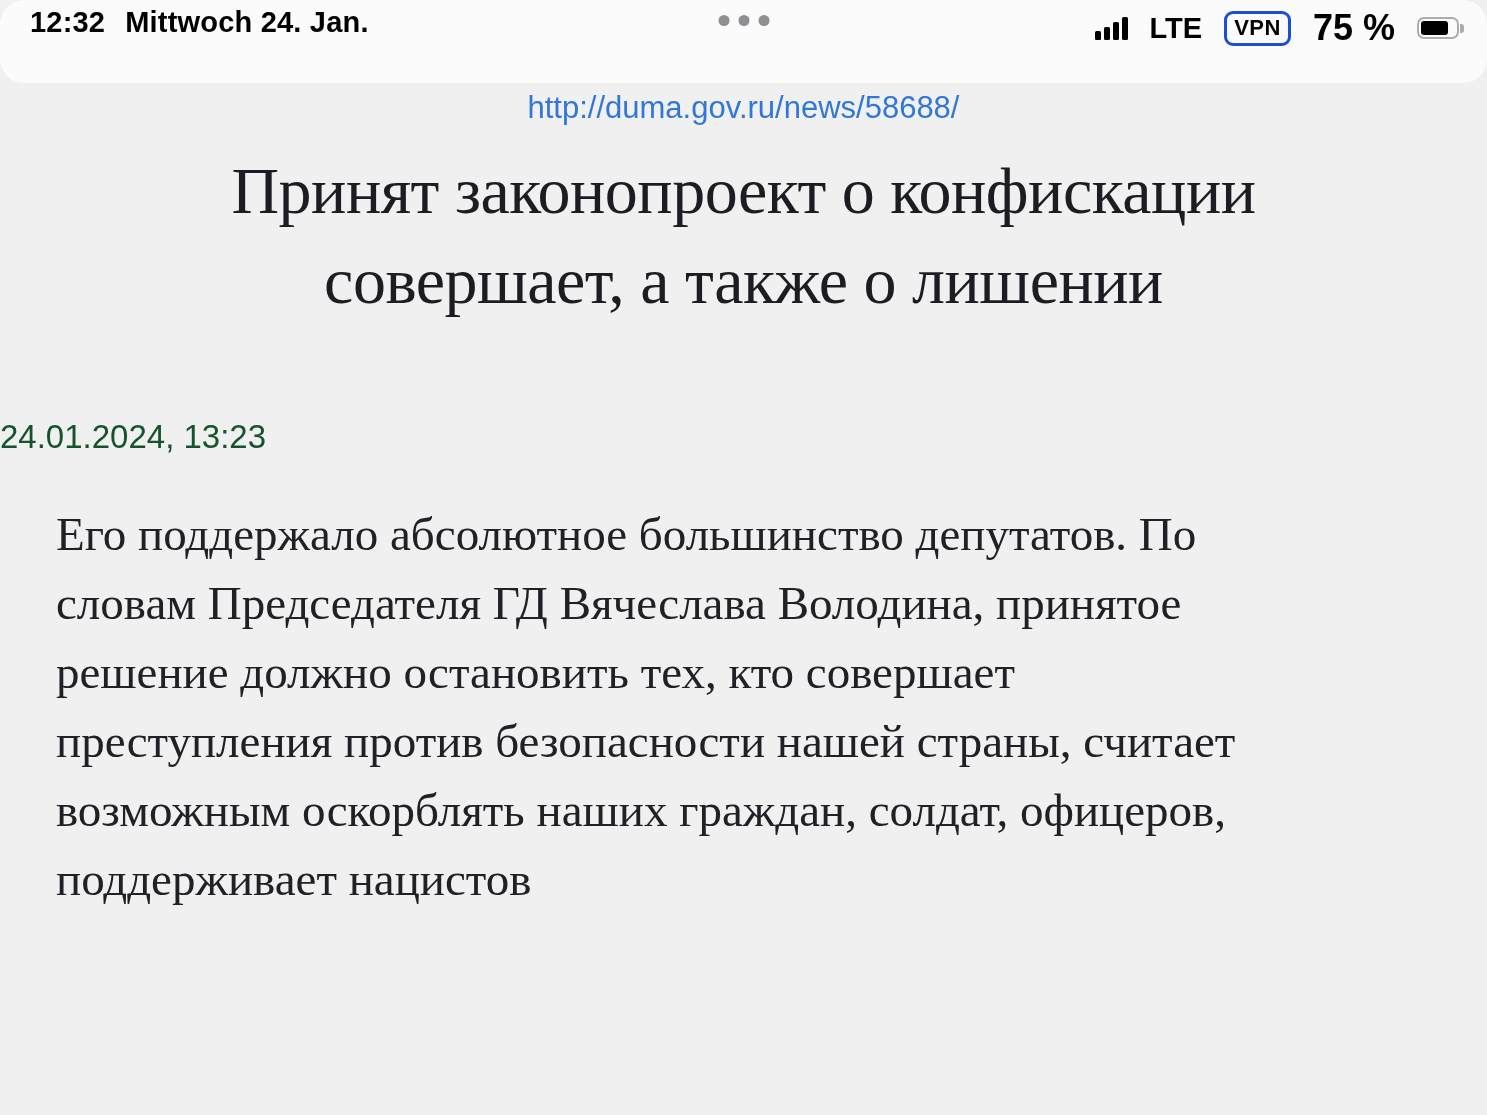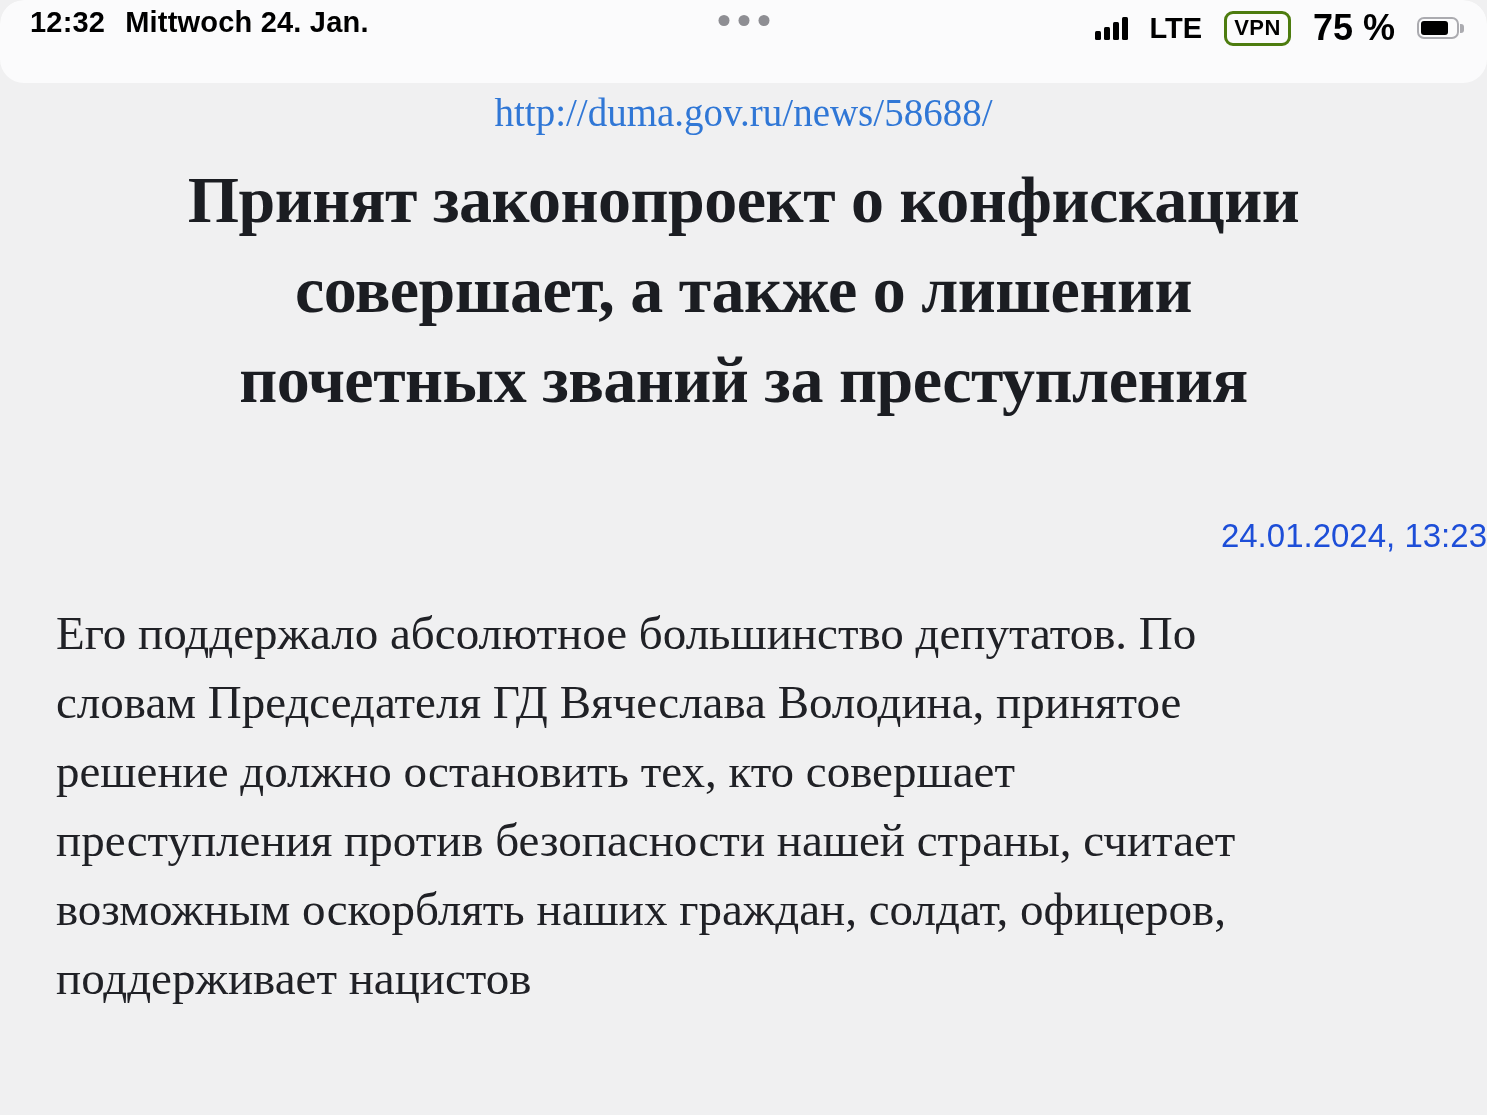--- a/index.html
+++ b/index.html
@@ -29,21 +29,21 @@
     display: flex; align-items: center; gap: 22px;
   }
   .signal { display: flex; align-items: flex-end; gap: 3px; height: 23px; }
   .signal span { width: 6px; background: #000; border-radius: 1.5px; }
   .signal .s1 { height: 9px; }
   .signal .s2 { height: 13px; }
   .signal .s3 { height: 18px; }
   .signal .s4 { height: 23px; }
   .net-label { font-size: 29px; font-weight: 600; color: #000; }
   .vpn-badge {
-    border: 3px solid #4d7c0f; border-radius: 9px;
+    border: 3px solid #1d4ed8; border-radius: 9px;
     font-size: 22px; font-weight: 600; color: #000;
     padding: 1px 7px 2px; letter-spacing: 0.5px;
   }
   .battery-pct { font-size: 36px; font-weight: 600; color: #000; }
   .battery { position: relative; width: 42px; height: 22px;
     border: 2px solid #ababb0; border-radius: 7px; }
   .battery .fill {
     position: absolute; left: 2px; top: 2px; bottom: 2px; width: 70%;
     background: #000; border-radius: 3px;
   }
@@ -60,32 +60,32 @@
   }
   .addr-line .domain { color: #000; font-weight: 600; }
 
   
   .page {
     position: absolute; top: 83px; left: 0; right: 0; bottom: 0;
     background: #f0f0f1;
   }
   .url-row { padding-top: 7px; text-align: center; }
   .url-row a {
-    font-size: 39px; color: #3077d6; text-decoration: none;
-    font-family: Liberation Serif, serif;
+    font-size: 31px; color: #3077d6; text-decoration: none;
+    font-family: Liberation Sans, sans-serif;
   }
   .headline {
     margin: 20px 60px 0;
     font-family: "Liberation Serif", serif;
-    font-weight: 700; font-size: 66px; line-height: 90px;
+    font-weight: 400; font-size: 66px; line-height: 90px;
     color: #1b1d22; text-align: center; letter-spacing: -0.5px;
   }
   .pub-date {
-    margin-top: 92px; text-align: right;
-    font-size: 33px; color: #1d4ed8; font-weight: 400;
+    margin-top: 92px; text-align: left;
+    font-size: 33px; color: #14532d; font-weight: 400;
   }
   .body-text {
     margin: 44px 56px 0;
     font-family: "Liberation Serif", serif;
     font-weight: 400; font-size: 47px; line-height: 69px;
     color: #202126; text-align: left;
   }
 </style>
 </head>
 <body>
@@ -124,21 +124,20 @@
 
   <div class="page">
 
     <div class="url-row">
       <a href="#">http://duma.gov.ru/news/58688/</a>
     </div>
 
     <h1 class="headline">
       <div>Принят законопроект о конфискации</div>
       <div>совершает, а также о лишении</div>
-      <div>почетных званий за преступления</div>
     </h1>
 
     <div class="pub-date">24.01.2024, 13:23</div>
 
     <div class="body-text">
       <div>Его поддержало абсолютное большинство депутатов. По</div>
       <div>словам Председателя ГД Вячеслава Володина, принятое</div>
       <div>решение должно остановить тех, кто совершает</div>
       <div>преступления против безопасности нашей страны, считает</div>
       <div>возможным оскорблять наших граждан, солдат, офицеров,</div>

